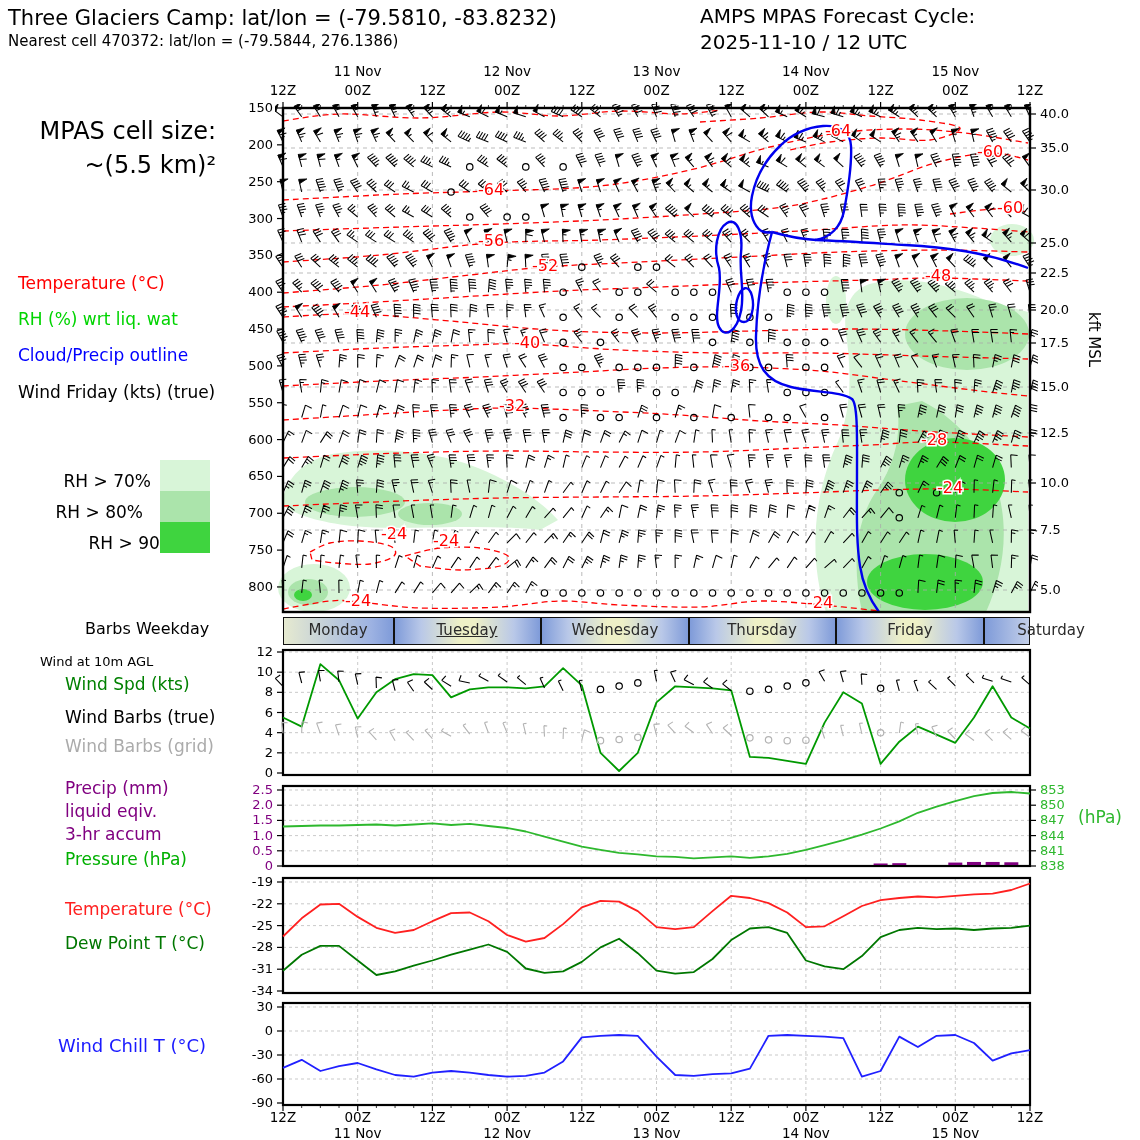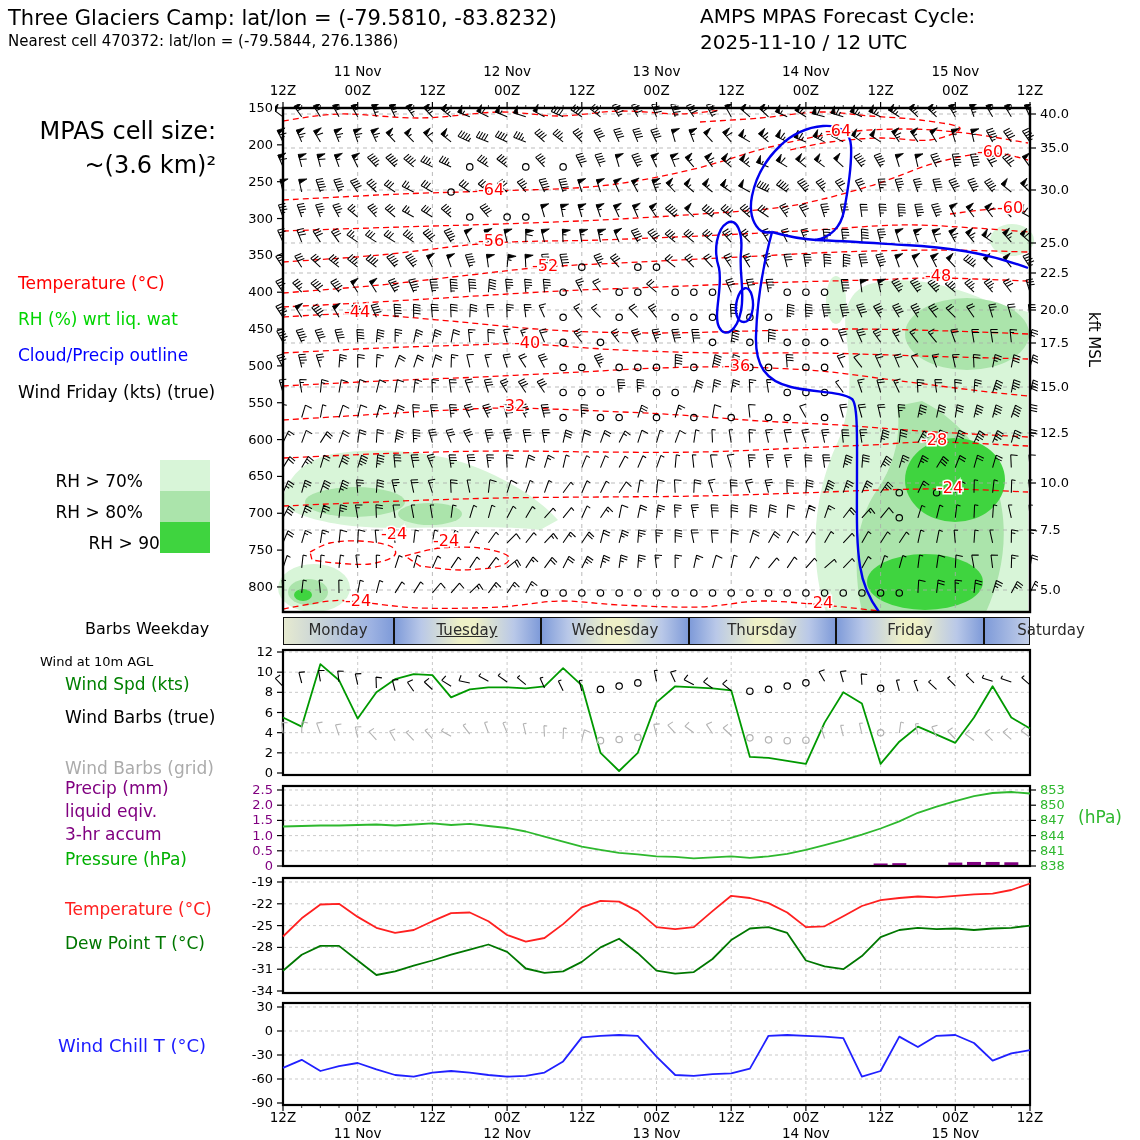--- a/index.html
+++ b/index.html
@@ -1461,28 +1461,28 @@
         <path d="M283.0,1067.8L301.7,1059.8L320.4,1071.0L339.0,1066.2L357.7,1063.0L376.4,1069.4L395.1,1075.0L413.7,1076.6L432.4,1072.6L451.1,1071.0L469.8,1072.6L488.4,1075.0L507.1,1076.6L525.8,1075.8L544.5,1072.6L563.1,1061.4L581.8,1037.4L600.5,1035.8L619.1,1035.0L637.8,1035.8L656.5,1056.6L675.2,1075.0L693.8,1075.8L712.5,1074.2L731.2,1073.4L749.9,1068.6L768.5,1035.8L787.2,1035.0L805.9,1035.8L824.6,1036.6L843.3,1038.2L861.9,1076.6L880.6,1071.0L899.3,1036.6L917.9,1047.0L936.6,1035.8L955.3,1035.0L974.0,1043.0L992.6,1060.6L1011.3,1053.4L1030.0,1050.2" stroke="#2020ff" fill="none" stroke-width="1.8" stroke-linejoin="round"></path>
       </g>
     </svg>
 
   <div class="lbl" style="left:8px;top:6px;font-size:21px;">Three Glaciers Camp: lat/lon = (-79.5810, -83.8232)</div>
   <div class="lbl" style="left:8px;top:33px;font-size:15px;">Nearest cell 470372: lat/lon = (-79.5844, 276.1386)</div>
   <div class="lbl c" style="left:700px;top:5px;width:430px;font-size:20px;">AMPS MPAS Forecast Cycle:</div>
   <div class="lbl c" style="left:700px;top:31px;width:430px;font-size:20px;">2025-11-10 / 12 UTC</div>
 
   <div class="lbl r" style="left:0px;top:118px;width:216px;font-size:24px;">MPAS cell size:</div>
-  <div class="lbl r" style="left:0px;top:152px;width:216px;font-size:24px;">~(3.6 km)²</div>
+  <div class="lbl r" style="left:0px;top:152px;width:216px;font-size:24px;">~(5.5 km)²</div>
 
   <div class="lbl" style="left:18px;top:274px;font-size:17px;color:#ff0000;">Temperature (°C)</div>
   <div class="lbl" style="left:18px;top:310px;font-size:17px;color:#00d400;">RH (%) wrt liq. wat</div>
   <div class="lbl" style="left:18px;top:346px;font-size:17px;color:#0000ff;">Cloud/Precip outline</div>
   <div class="lbl" style="left:18px;top:383px;font-size:17px;color:#000;">Wind Friday (kts) (true)</div>
 
-  <div class="lbl r" style="left:0px;top:472px;width:143px;font-size:17px;">RH &gt; 70%</div>
+  <div class="lbl r" style="left:8px;top:472px;width:143px;font-size:17px;">RH &gt; 70%</div>
   <div class="lbl r" style="left:0px;top:503px;width:143px;font-size:17px;">RH &gt; 80%</div>
   <div class="lbl r" style="left:0px;top:534px;width:143px;font-size:17px;padding-left:33px;">RH &gt; 90%</div>
   <div class="swatch" style="left: 160px; top: 460px; background: rgb(216, 245, 216);"></div>
   <div class="swatch" style="left: 160px; top: 491px; background: rgb(171, 228, 171);"></div>
   <div class="swatch" style="left: 160px; top: 522px; background: rgb(63, 212, 63);"></div>
 
   <div class="lbl" style="left:85px;top:620px;font-size:16px;">Barbs Weekday</div>
   <div id="weekday-band">
       <div class="day-cell" style="left: 0px; width: 109px; background: linear-gradient(90deg, rgb(230, 234, 208) 0%, rgb(157, 178, 226) 80%, rgb(127, 155, 217) 100%);"></div>
       <div class="day-label" style="left: 55px;">Monday</div>
@@ -1494,21 +1494,21 @@
       <div class="day-label" style="left: 479px;">Thursday</div>
       <div class="day-cell" style="left: 553px; width: 146px; background: linear-gradient(90deg, rgb(127, 155, 217) 0%, rgb(185, 200, 232) 18%, rgb(238, 240, 198) 45%, rgb(238, 240, 198) 55%, rgb(185, 200, 232) 82%, rgb(127, 155, 217) 100%);"></div>
       <div class="day-label" style="left: 627px;">Friday</div>
       <div class="day-cell" style="left: 701px; width: 44px; background: linear-gradient(90deg, rgb(127, 155, 217) 0%, rgb(195, 207, 233) 100%);"></div>
       <div class="day-label" style="left: 768px;">Saturday</div>
     </div>
 
   <div class="lbl" style="left:40px;top:655px;font-size:13px;">Wind at 10m AGL</div>
   <div class="lbl" style="left:65px;top:675px;font-size:17px;color:#008000;">Wind Spd (kts)</div>
   <div class="lbl" style="left:65px;top:708px;font-size:17px;">Wind Barbs (true)</div>
-  <div class="lbl" style="left:65px;top:759px;font-size:17px;color:#ababab;">Wind Barbs (grid)</div>
+  <div class="lbl" style="left:65px;top:737px;font-size:17px;color:#ababab;">Wind Barbs (grid)</div>
 
   <div class="lbl" style="left:65px;top:779px;font-size:17px;color:#800080;">Precip (mm)</div>
   <div class="lbl" style="left:65px;top:802px;font-size:17px;color:#800080;">liquid eqiv.</div>
   <div class="lbl" style="left:65px;top:825px;font-size:17px;color:#800080;">3-hr accum</div>
   <div class="lbl" style="left:65px;top:850px;font-size:17px;color:#00b000;">Pressure (hPa)</div>
   <div class="lbl" style="left:1078px;top:808px;font-size:17px;color:#2eb82e;">(hPa)</div>
 
   <div class="lbl" style="left:65px;top:900px;font-size:17px;color:#ff2020;">Temperature (°C)</div>
   <div class="lbl" style="left:65px;top:934px;font-size:17px;color:#007700;">Dew Point T (°C)</div>
 

